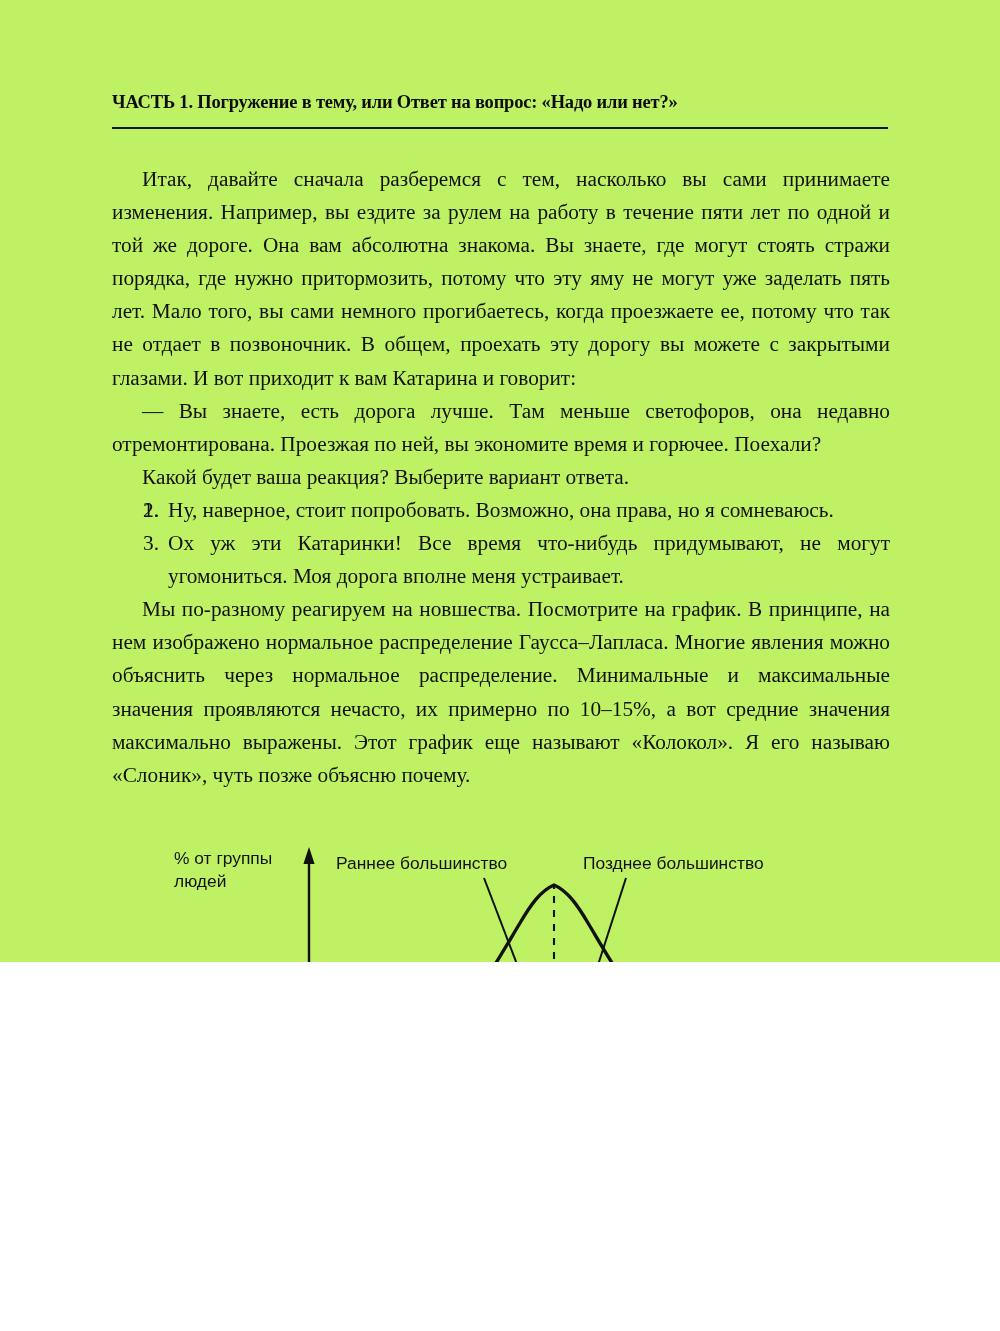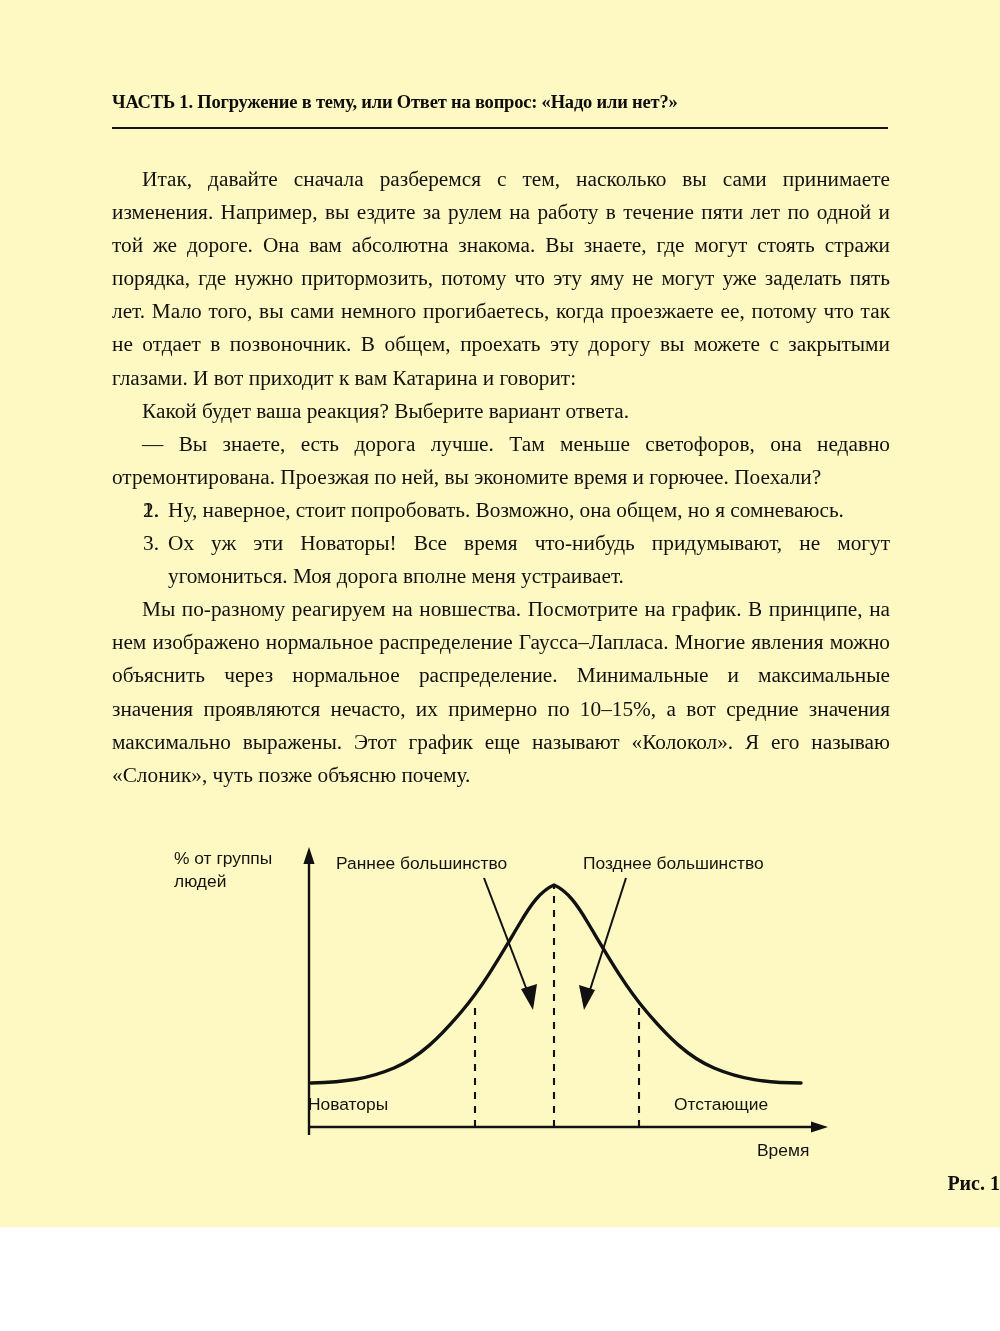--- a/index.html
+++ b/index.html
@@ -3,22 +3,22 @@
 <meta charset="utf-8">
 <style>
   html, body {
     margin: 0;
     padding: 0;
     background: #ffffff;
   }
   .page {
     position: relative;
     width: 1000px;
-    height: 1227px;
-    background: #fef9c3;
+    height: 962px;
+    background: #bef264;
     overflow: hidden;
     font-family: "Liberation Serif", "DejaVu Serif", serif;
     color: #11100e;
   }
 
   
   .running-head {
     position: absolute;
     left: 112px;
     top: 92px;
@@ -131,33 +131,33 @@
 
 <div class="page">
 
   <div class="running-head">ЧАСТЬ 1. Погружение в тему, или Ответ на вопрос: «Надо или нет?»</div>
   <div class="head-rule"></div>
 
   <div class="body-block">
 
     <p class="para indent">Итак, давайте сначала разберемся с тем, насколько вы сами принимаете изменения. Например, вы ездите за рулем на работу в течение пяти лет по одной и той же дороге. Она вам абсолютна знакома. Вы знаете, где могут стоять стражи порядка, где нужно притормозить, потому что эту яму не могут уже заделать пять лет. Мало того, вы сами немного прогибаетесь, когда проезжаете ее, потому что так не отдает в позвоночник. В общем, проехать эту дорогу вы можете с закрытыми глазами. И вот приходит к вам Катарина и говорит:</p>
 
+    <p class="para indent">— Вы знаете, есть дорога лучше. Там меньше светофоров, она недавно отремонтирована. Проезжая по ней, вы экономите время и горючее. Поехали?</p>
+
     <p class="para indent tight">Какой будет ваша реакция? Выберите вариант ответа.</p>
-
-    <p class="para indent">— Вы знаете, есть дорога лучше. Там меньше светофоров, она недавно отремонтирована. Проезжая по ней, вы экономите время и горючее. Поехали?</p>
 
     <ol class="answers">
       <li>
         <span class="num">1.</span>
       </li>
       <li>
-        <span class="num">2.</span><span>Ну, наверное, стоит попробовать. Возможно, она общем, но я сомневаюсь.</span>
+        <span class="num">2.</span><span>Ну, наверное, стоит попробовать. Возможно, она права, но я сомневаюсь.</span>
       </li>
       <li>
-        <span class="num">3.</span><span>Ох уж эти Новаторы! Все время что-нибудь придумывают, не могут угомониться. Моя дорога вполне меня устраивает.</span>
+        <span class="num">3.</span><span>Ох уж эти Катаринки! Все время что-нибудь придумывают, не могут угомониться. Моя дорога вполне меня устраивает.</span>
       </li>
     </ol>
 
     <p class="para indent gap-before">Мы по-разному реагируем на новшества. Посмотрите на график. В принципе, на нем изображено нормальное распределение Гаусса–Лапласа. Многие явления можно объяснить через нормальное распределение. Минимальные и максимальные значения проявляются нечасто, их примерно по 10–15%, а вот средние значения максимально выражены. Этот график еще называют «Колокол». Я его называю «Слоник», чуть позже объясню почему.</p>
   </div>
 
   <div class="figure">
     <svg width="1000" height="340" viewBox="0 0 1000 340" xmlns="http://www.w3.org/2000/svg">
 
       <g>

